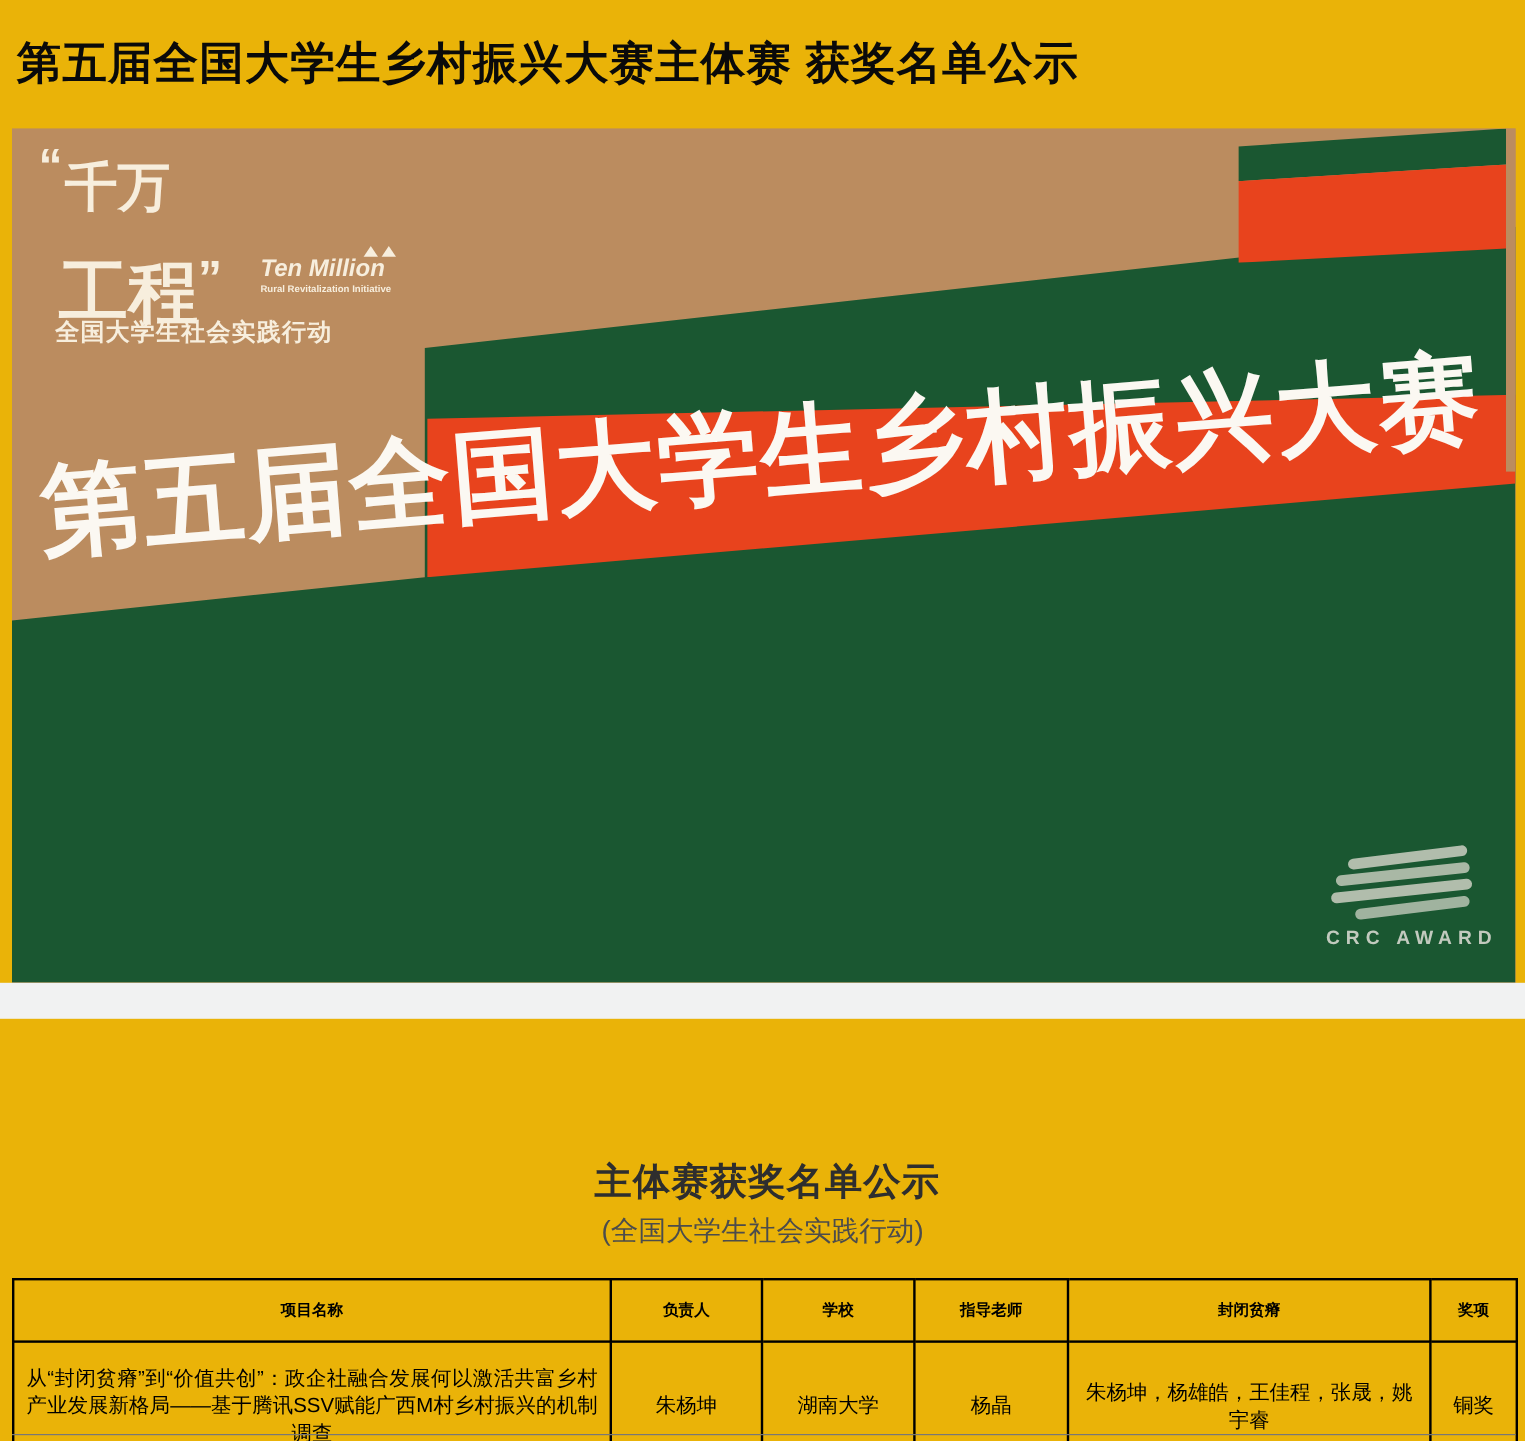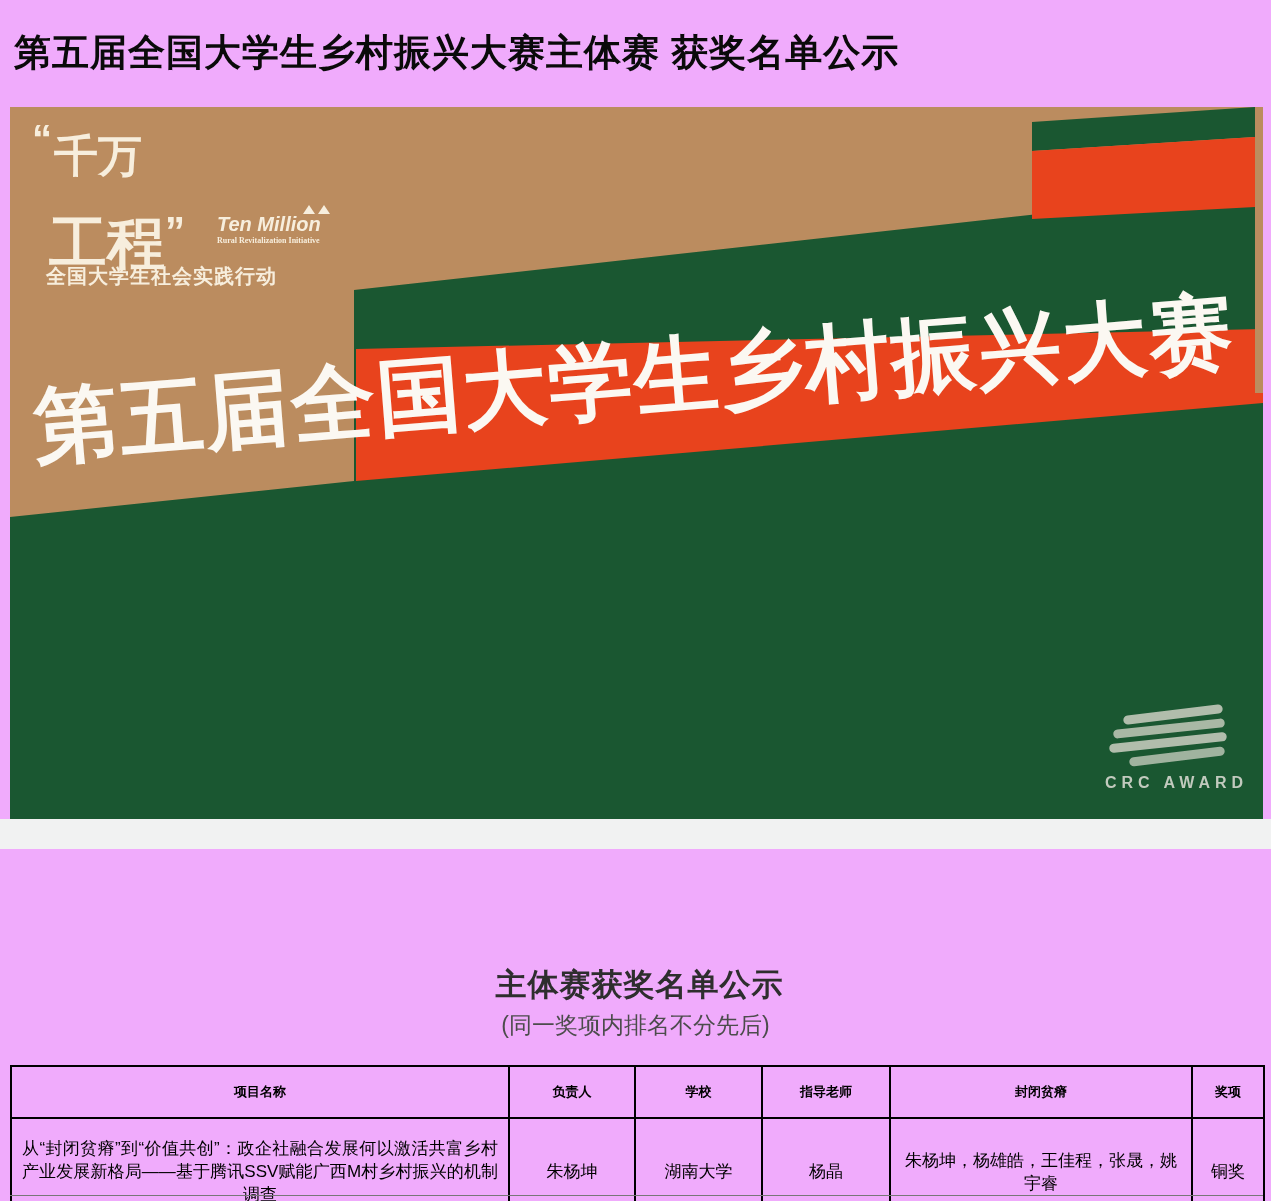--- a/index.html
+++ b/index.html
@@ -1,16 +1,16 @@
 <!DOCTYPE html>
 <html><head>
 <meta charset="utf-8">
 <style>
   html,body{margin:0;padding:0;background:#ffffff;}
-  .page{position:relative;width:1271px;height:1201px;background:#f0abfc;overflow:hidden;
+  .page{position:relative;width:1271px;height:1201px;background:#eab308;overflow:hidden;
         font-family:"Liberation Sans",sans-serif;}
 
   
   .page-title{position:absolute;top:28px;left:14px;margin:0;
     font-size:37px;font-weight:900;color:#0a0a0a;letter-spacing:1px;white-space:nowrap;}
 
   
   .banner{position:absolute;top:107px;left:10px;width:1253px;height:712px;
     background:#bb8c5f;overflow:hidden;}
   .banner .layer{position:absolute;inset:0;}
@@ -30,21 +30,21 @@
     letter-spacing:2px;white-space:nowrap;}
 
   
   .qm-logo{position:absolute;left:14px;top:6px;color:#f7eedd;width:300px;}
   .qm-quote-open{position:absolute;left:8px;top:4px;font-size:40px;font-weight:900;}
   .qm-line1{position:absolute;left:30px;top:14px;font-size:44px;font-weight:900;letter-spacing:0;}
   .qm-line2{position:absolute;left:25px;top:92px;font-size:58px;font-weight:900;}
   .qm-quote-close{font-size:40px;font-weight:900;vertical-align:18px;}
   .qm-en{position:absolute;left:150px;top:100px;width:150px;margin-left:43px;}
   .qm-en-title{font-size:20px;font-weight:900;font-style:italic;white-space:nowrap;}
-  .qm-en-sub{font-size:8px;font-weight:700;white-space:nowrap;font-family:Liberation Serif, serif;}
+  .qm-en-sub{font-size:8px;font-weight:700;white-space:nowrap;}
   .figures-icon{position:absolute;left:86px;top:-8px;display:flex;gap:3px;}
   .figures-icon i{display:block;width:0;height:0;border-left:6px solid transparent;
     border-right:6px solid transparent;border-bottom:9px solid #f7eedd;}
   .qm-cn-sub{position:absolute;left:22px;top:150px;font-size:20px;font-weight:900;
     letter-spacing:1px;white-space:nowrap;}
 
   
   .crc{position:absolute;left:1095px;top:595px;width:140px;height:100px;}
   .crc .stroke{position:absolute;height:9px;border-radius:5px;background:#b9c3b3;}
   .crc .s1{left:18px;top:8px;width:100px;transform:rotate(-7deg);opacity:.95;}
@@ -110,21 +110,21 @@
       <span class="stroke s2"></span>
       <span class="stroke s3"></span>
       <span class="stroke s4"></span>
       <div class="crc-text">CRC AWARD</div>
     </div>
   </div>
 
   <div class="gray-band"></div>
 
   <h2 class="section-heading">主体赛获奖名单公示</h2>
-  <div class="section-subheading">(同一奖项内排名不分先后)</div>
+  <div class="section-subheading">(全国大学生社会实践行动)</div>
 
   <table class="award-table">
     <colgroup>
       <col style="width:498px">
         <col style="width:126px">
         <col style="width:127px">
       <col style="width:128px">
         <col style="width:302px">
         <col style="width:72px">
     </colgroup>

